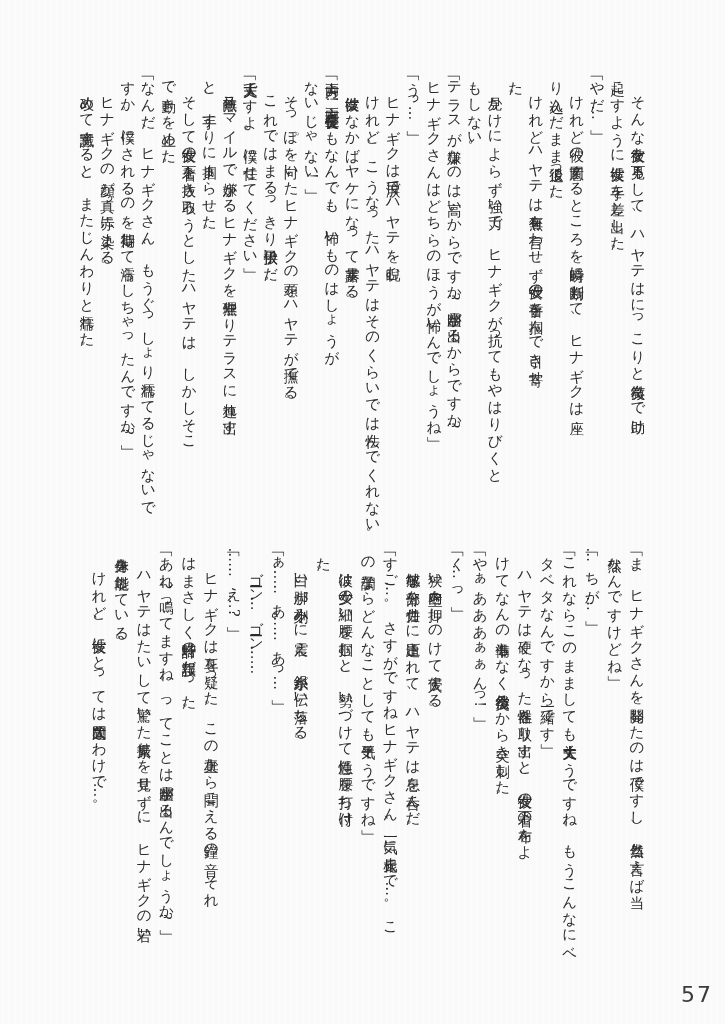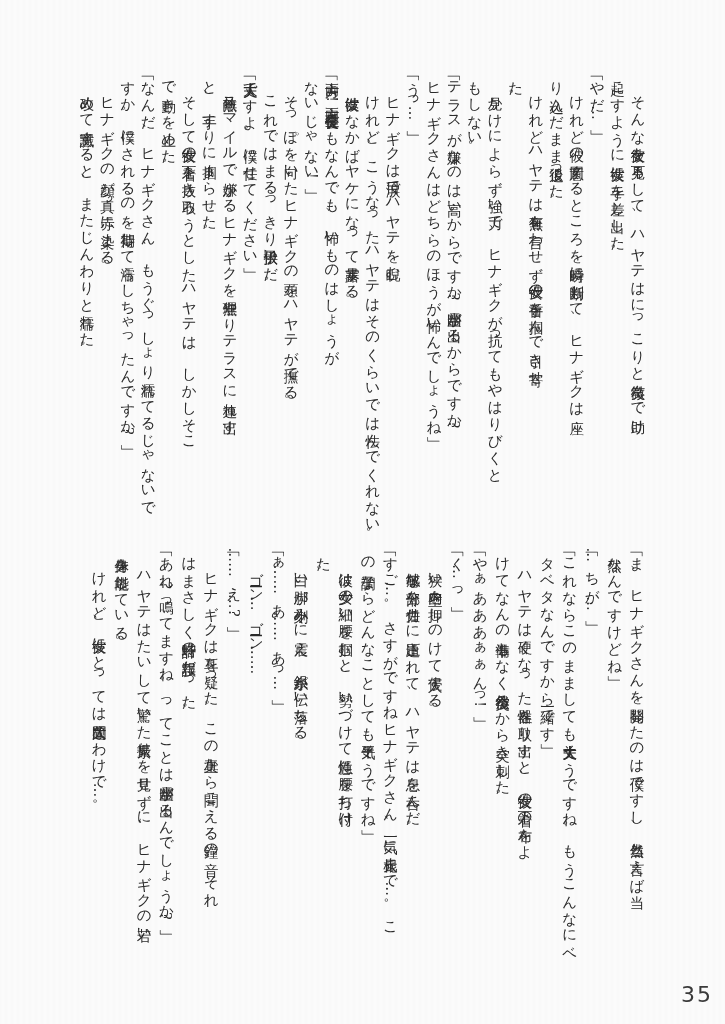--- a/index.html
+++ b/index.html
@@ -119,14 +119,14 @@
       <div class="vline">「ぁ……あ……あっ…」</div>
       <div class="vline indent">ゴーン…ゴーン……</div>
       <div class="vline">「……え…?」</div>
       <div class="vline indent">ヒナギクは耳を疑った。この真上から聞こえる鐘の音。それ</div>
       <div class="vline">はまさしく時計塔の誤報だった。</div>
       <div class="vline">「あれ?鳴ってますね。ってことは幽霊が出るんでしょうか?」</div>
       <div class="vline indent">ハヤテはたいして驚いた素振りを見せずに、ヒナギクの若い</div>
       <div class="vline">身体を堪能している。</div>
       <div class="vline indent">けれど、彼女にとっては大問題なわけで…。</div>
     </div>
-  <div class="pagenum">35</div>
+  <div class="pagenum">57</div>
 </div>
 
 </body></html>

